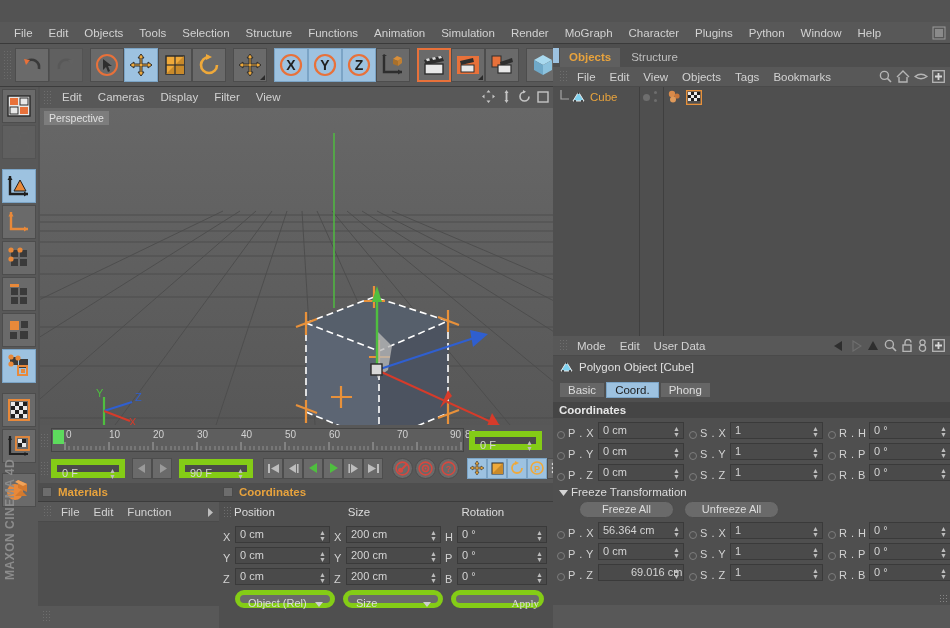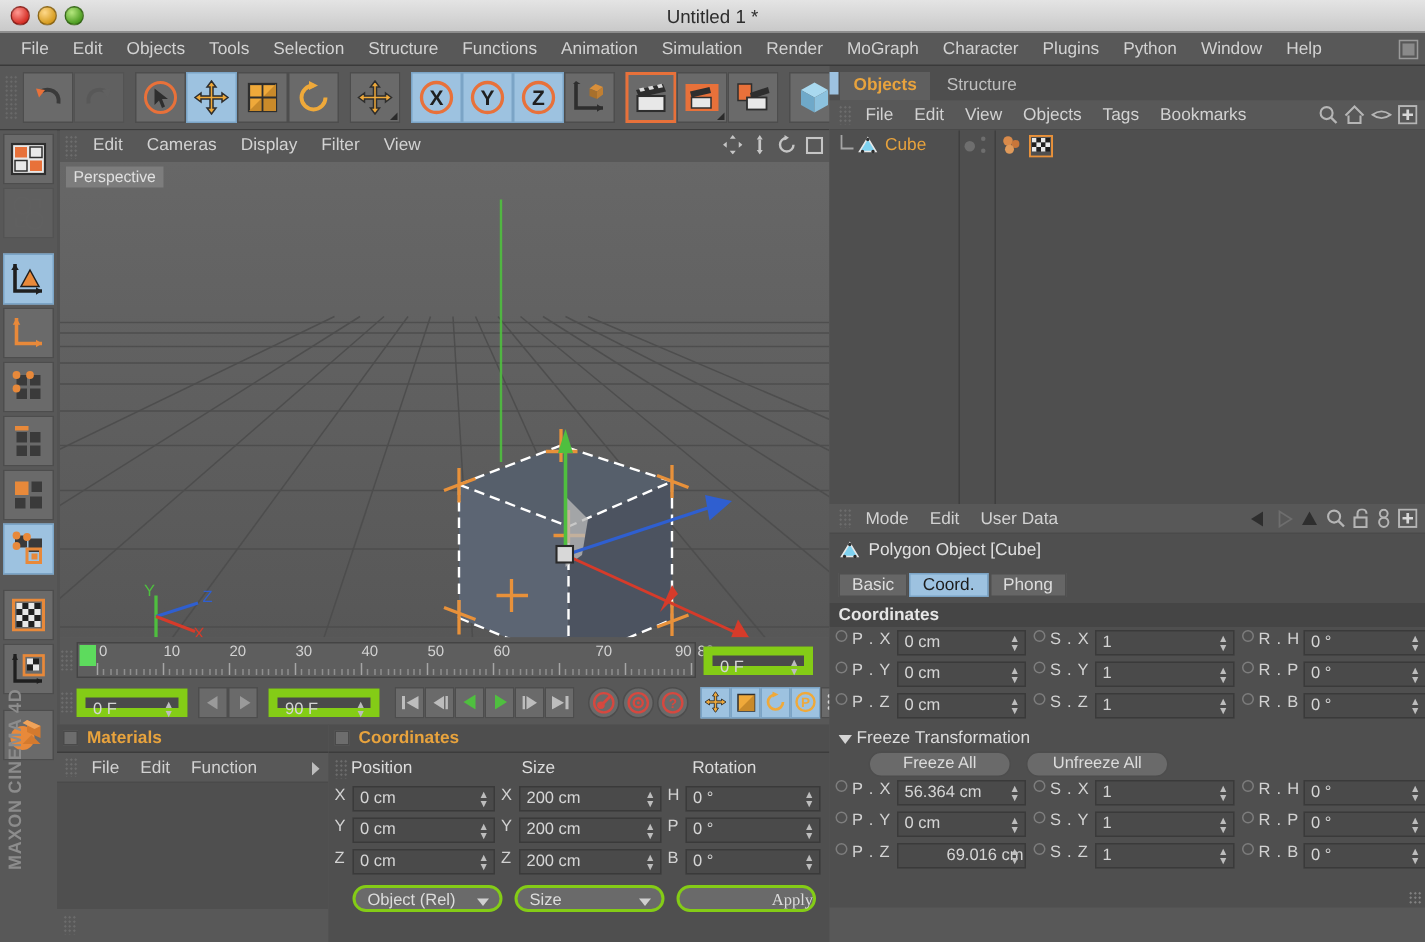--- a/index.html
+++ b/index.html
@@ -171,40 +171,40 @@
   .attr-tabrow{ display:flex; padding:4px 6px 0 6px; gap:1px; }
   .attr-tab{
     padding:1px 8px; font-size:11.5px; background:#666; color:#dcdcdc;
     border:1px solid #4f4f4f;
   }
   .attr-tab.active{ background:#9dc2e0; color:#1c1c1c; border-color:#7ba4c6; }
   .sec-head{
     background:#454545; color:#e6e6e6; font-size:11.5px; font-weight:bold;
     padding:2px 6px; margin-top:4px;
   }
-  .fld-row{ display:flex; align-items:flex-start; height:19px; margin-top:2px; padding-left:4px; }
+  .fld-row{ display:flex; align-items:flex-end; height:19px; margin-top:2px; padding-left:4px; }
   .chk{
     width:8px;height:8px;border:1px solid #7d7d7d;border-radius:50%;
     margin-right:3px; flex:0 0 auto;
   }
   .fld-lbl{ font-size:11px; color:#d2d2d2; width:30px; flex:0 0 auto; letter-spacing:.5px; }
   .fld-in{
     background:#4a4a4a;border:1px solid #3a3a3a;height:17px;color:#d5d5d5;
     font-size:11px;line-height:15px;padding-left:4px;position:relative;flex:0 0 auto;
   }
   .btn-pill{
     background:#6a6a6a;border:1px solid #4d4d4d;border-radius:9px;
     height:17px;line-height:15px;text-align:center;font-size:11px;color:#dcdcdc;
     flex:0 0 auto;
   }
 
   
   .coord-hdr{ display:flex; font-size:11.5px; color:#dcdcdc; height:20px; align-items:center; }
   .sel-box{
-    background:#6a6a6a;border:2px solid #84cc16;border-radius:9px;height:18px;
+    background:#6a6a6a;border:5px solid #84cc16;border-radius:9px;height:18px;
     font-size:11px;color:#dcdcdc;line-height:16px;padding-left:8px;position:relative;flex:0 0 auto;
   }
   .caret{
     position:absolute;right:7px;top:7px;width:0;height:0;
     border-left:4px solid transparent;border-right:4px solid transparent;
     border-top:5px solid #cfcfcf;
   }
   .resize-grip{
     position:absolute; right:2px; bottom:2px; width:9px; height:9px;
     background-image: radial-gradient(#868686 35%, transparent 36%);
@@ -215,28 +215,20 @@
     background-image: radial-gradient(#6e6e6e 35%, transparent 36%);
     background-size:3px 3px;
   }
   svg{ display:block; }
 </style>
 </head>
 <body>
 
 <div id="app">
 
-  <div class="titlebar">
-    <div class="tl-title">Untitled 1 *</div>
-    <div class="tl-lights">
-      <div class="tl-dot tl-close"></div>
-      <div class="tl-dot tl-min"></div>
-      <div class="tl-dot tl-max"></div>
-    </div>
-  </div>
 
   <div class="menubar">
     <div class="menu-item">File</div>
     <div class="menu-item">Edit</div>
     <div class="menu-item">Objects</div>
     <div class="menu-item">Tools</div>
     <div class="menu-item">Selection</div>
     <div class="menu-item">Structure</div>
     <div class="menu-item">Functions</div>
     <div class="menu-item">Animation</div>

